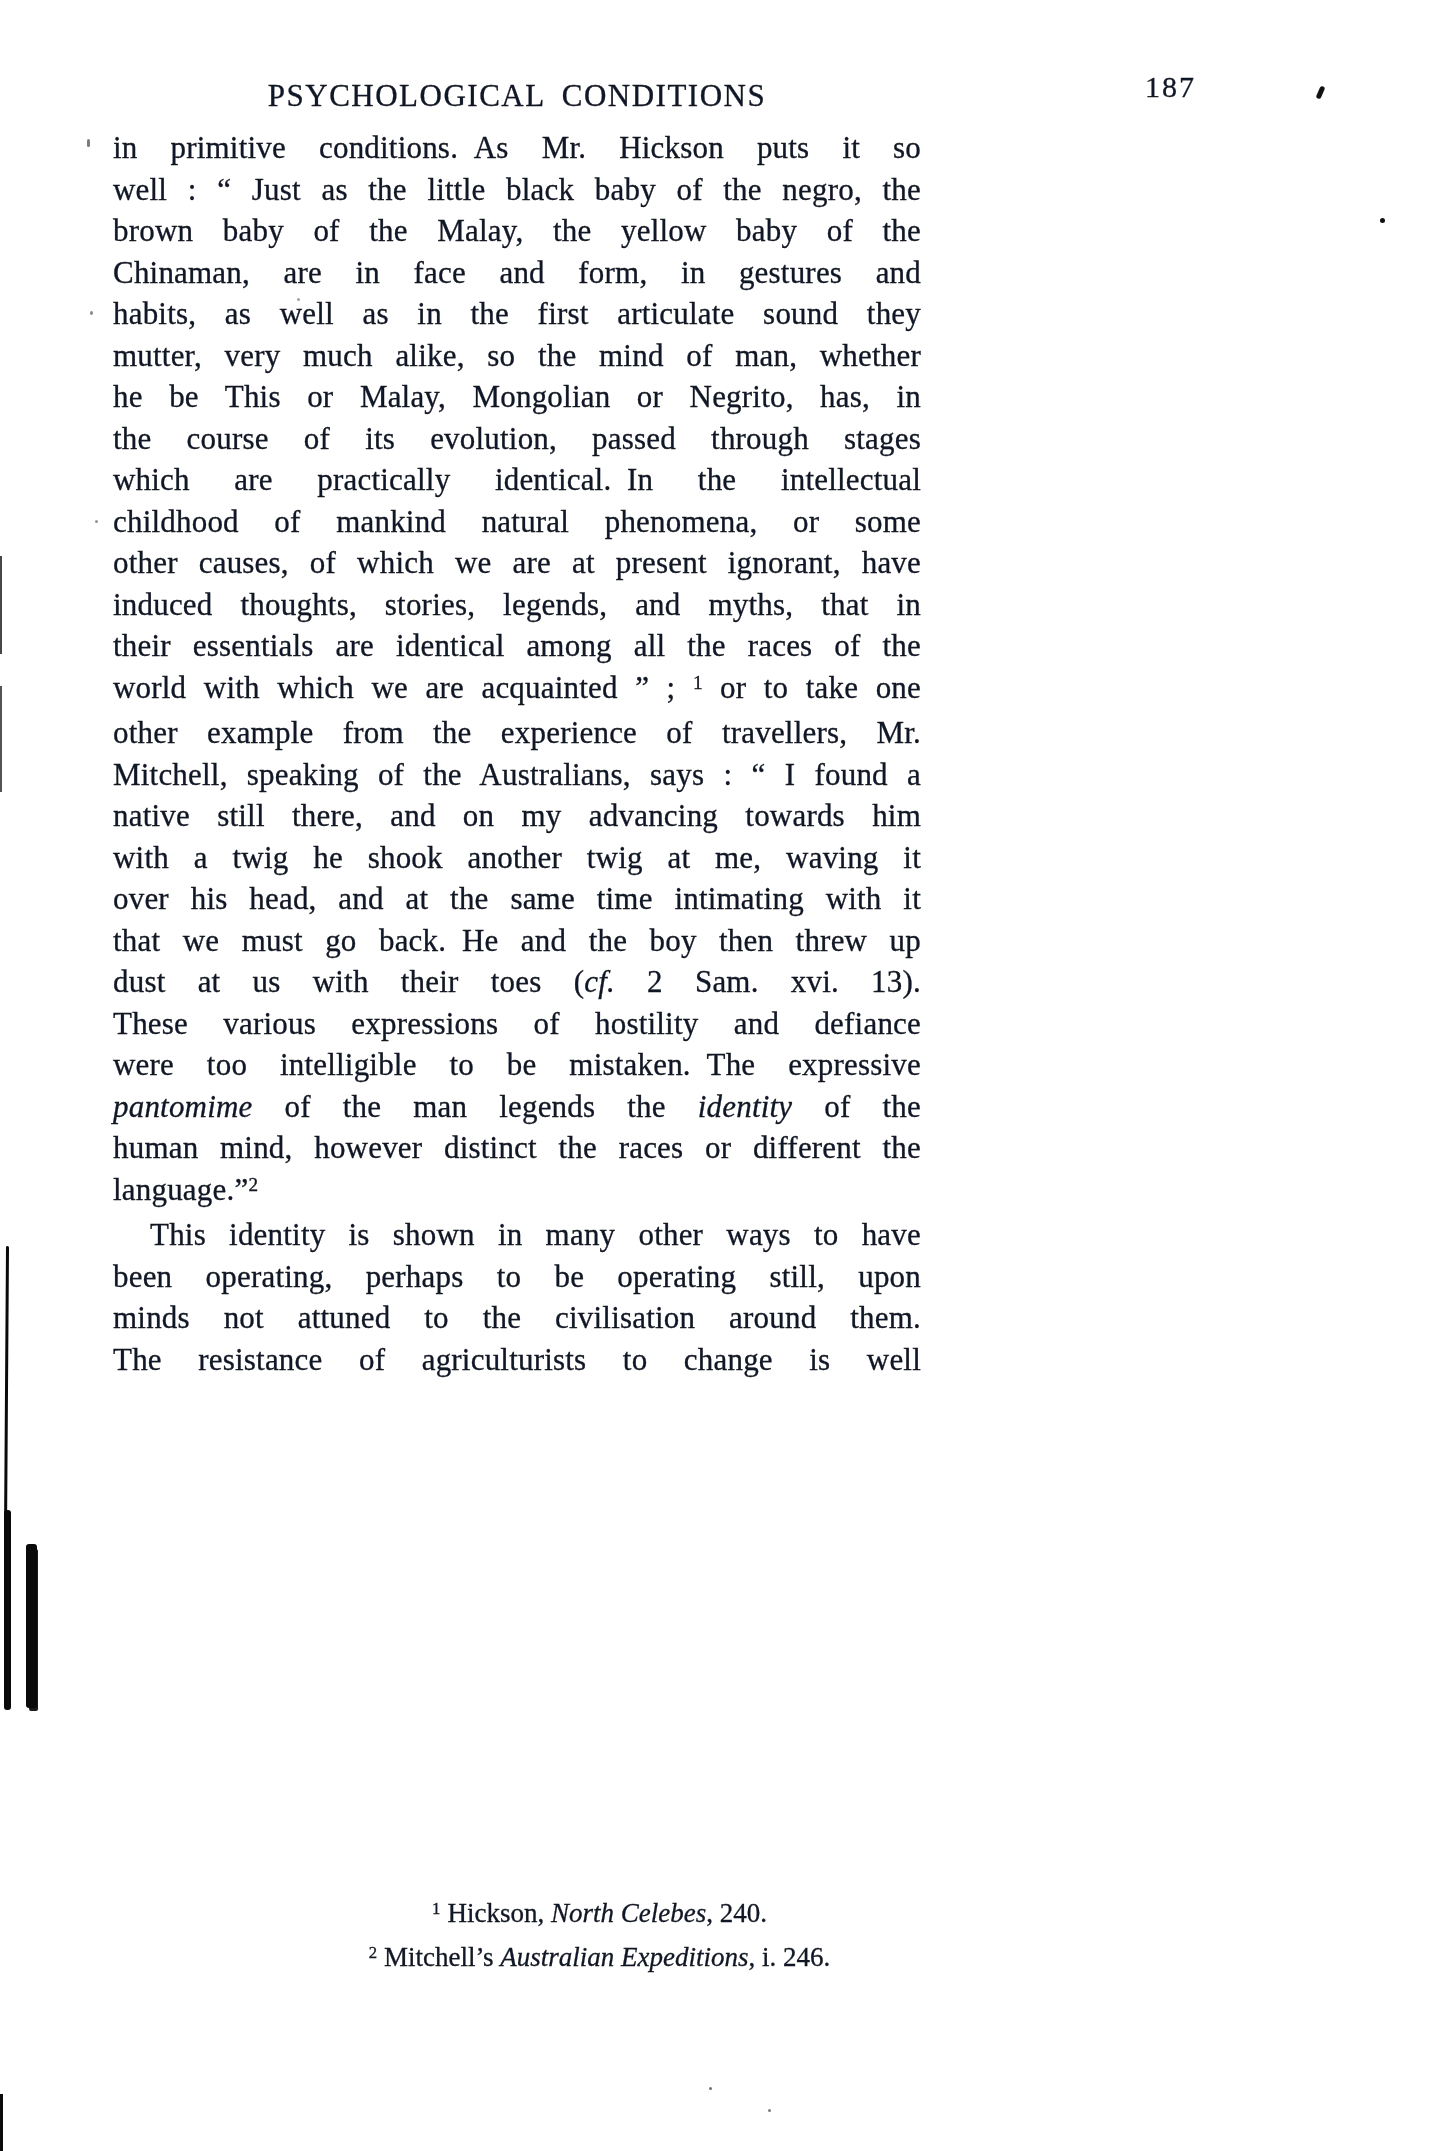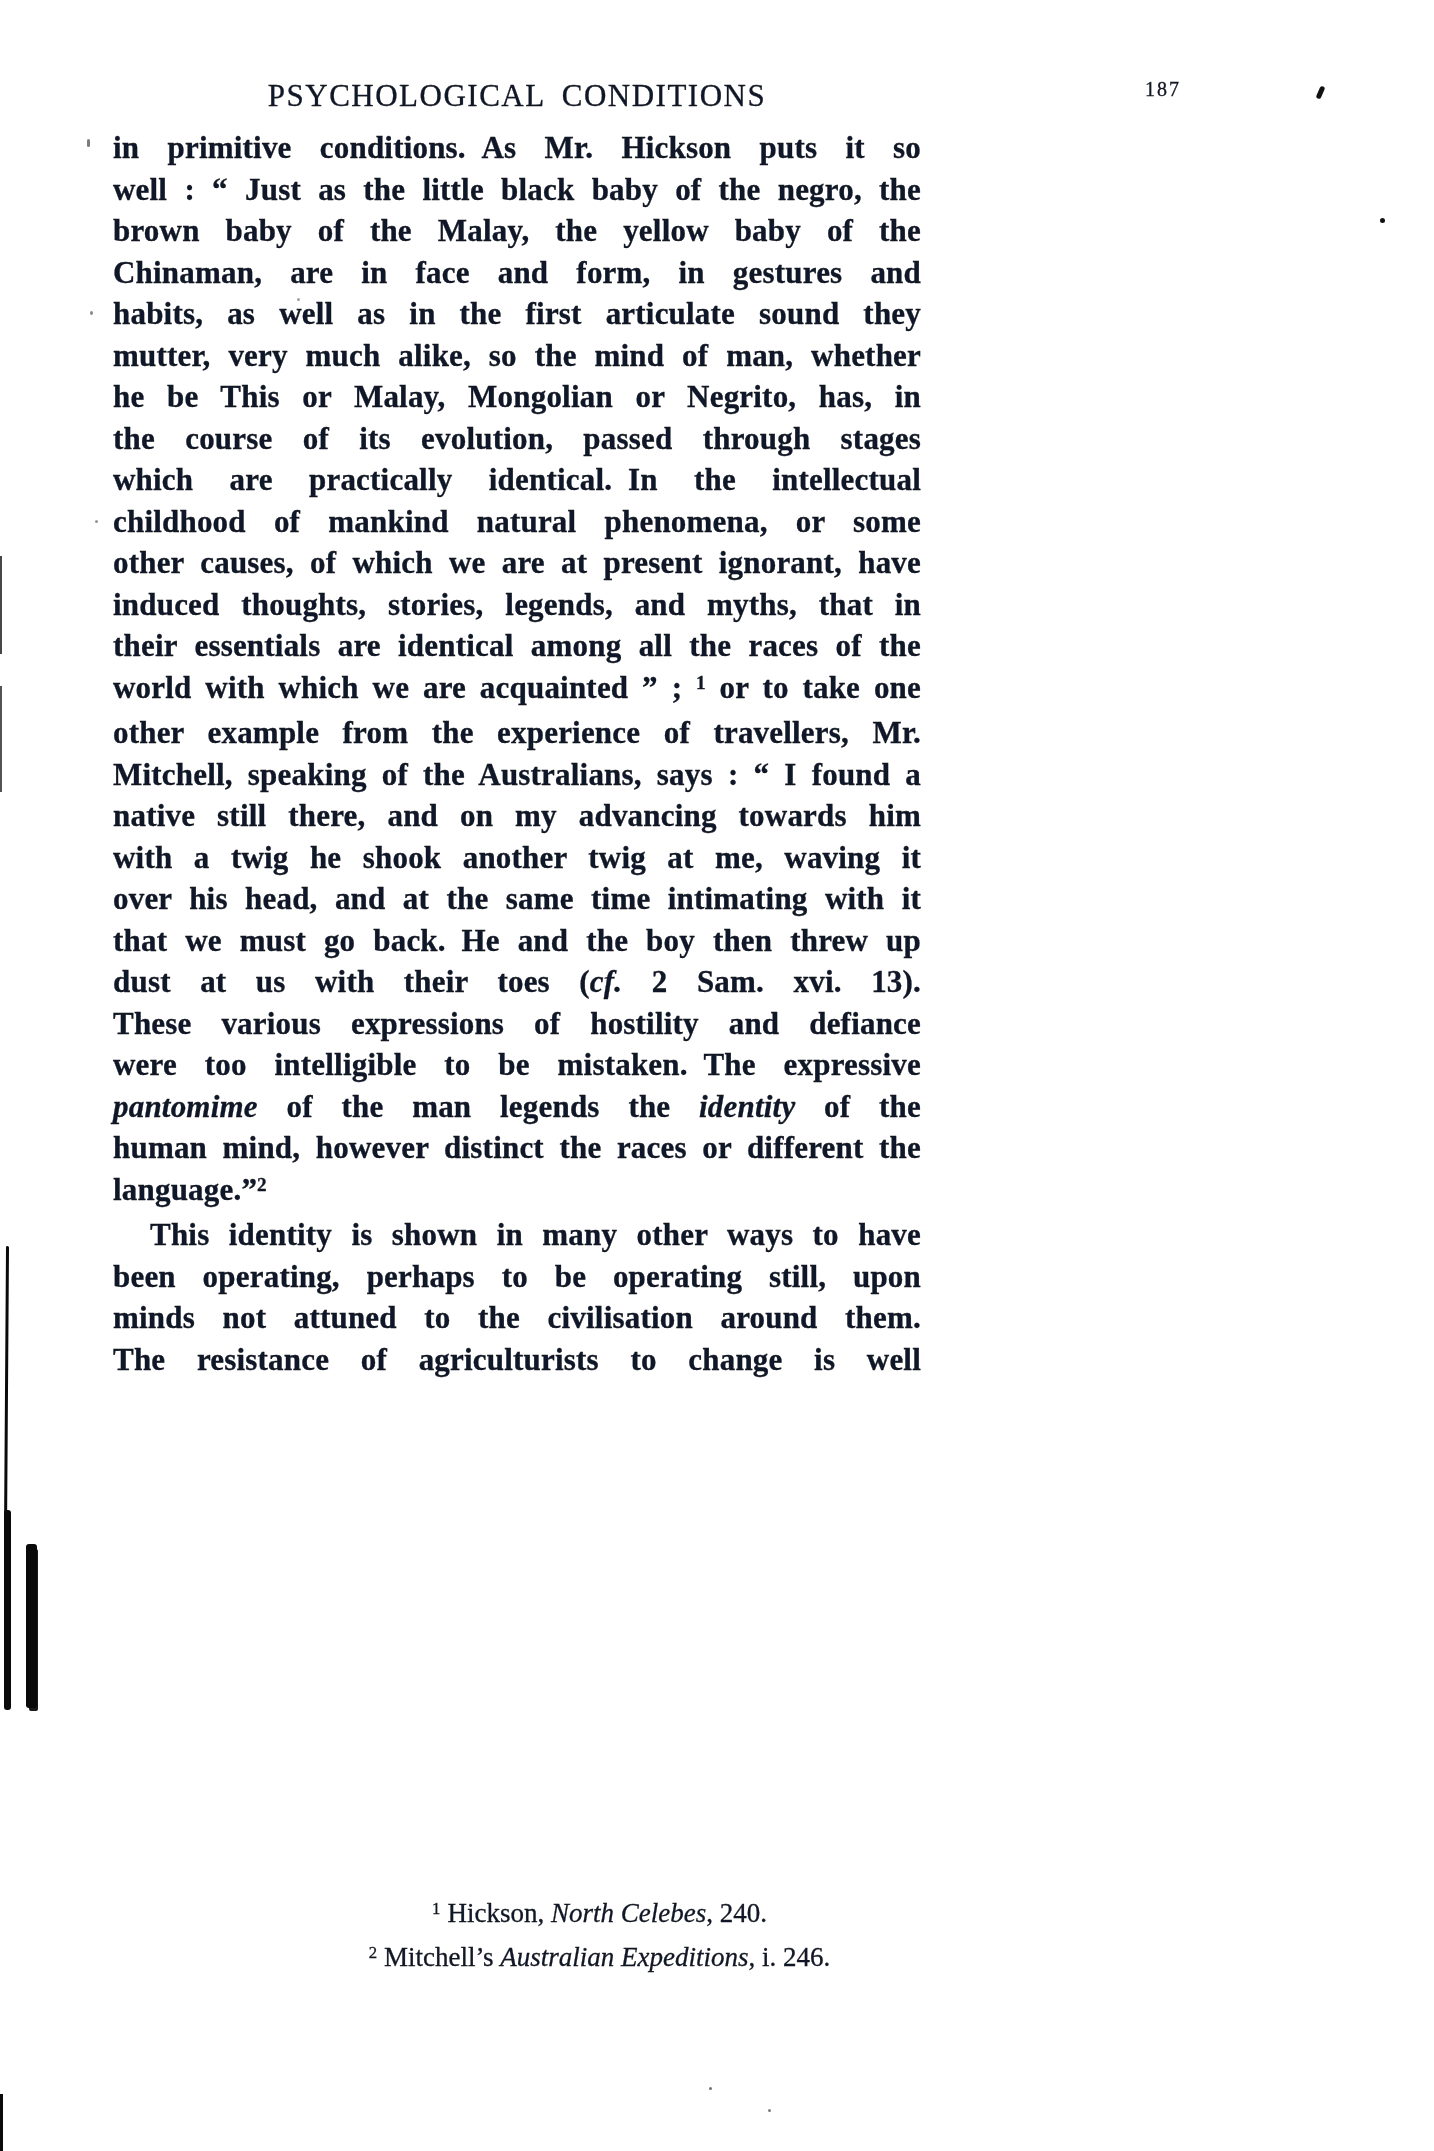--- a/index.html
+++ b/index.html
@@ -14,29 +14,29 @@
     -webkit-text-stroke:0.3px #121212;
   }
   
   .running-head {
     position:absolute; left:113px; top:78px; width:808px;
     text-align:center;
     font-size:31px; letter-spacing:1.5px; word-spacing:8px;
     white-space:nowrap;
   }
   .page-number {
-    position:absolute; left:1145px; top:78px;
-    font-size:20px; letter-spacing:2px;
+    position:absolute; left:1145px; top:70px;
+    font-size:30px; letter-spacing:2px;
   }
   
   .body-text {
     position:absolute; left:113px; top:127px; width:808px;
     font-size:31px; line-height:41.5px; letter-spacing:0.2px;
   }
-  .line { text-align:justify; text-align-last:justify;font-weight:bold; }
+  .line { text-align:justify; text-align-last:justify; }
   .line.no-just { text-align-last:left; }
   .line.indent { text-indent:37px; }
   sup {
     font-size:62%;
     vertical-align:baseline; position:relative; top:-0.45em;
     letter-spacing:0;
   }
   i { font-style:italic; }
   
   .footnotes {

